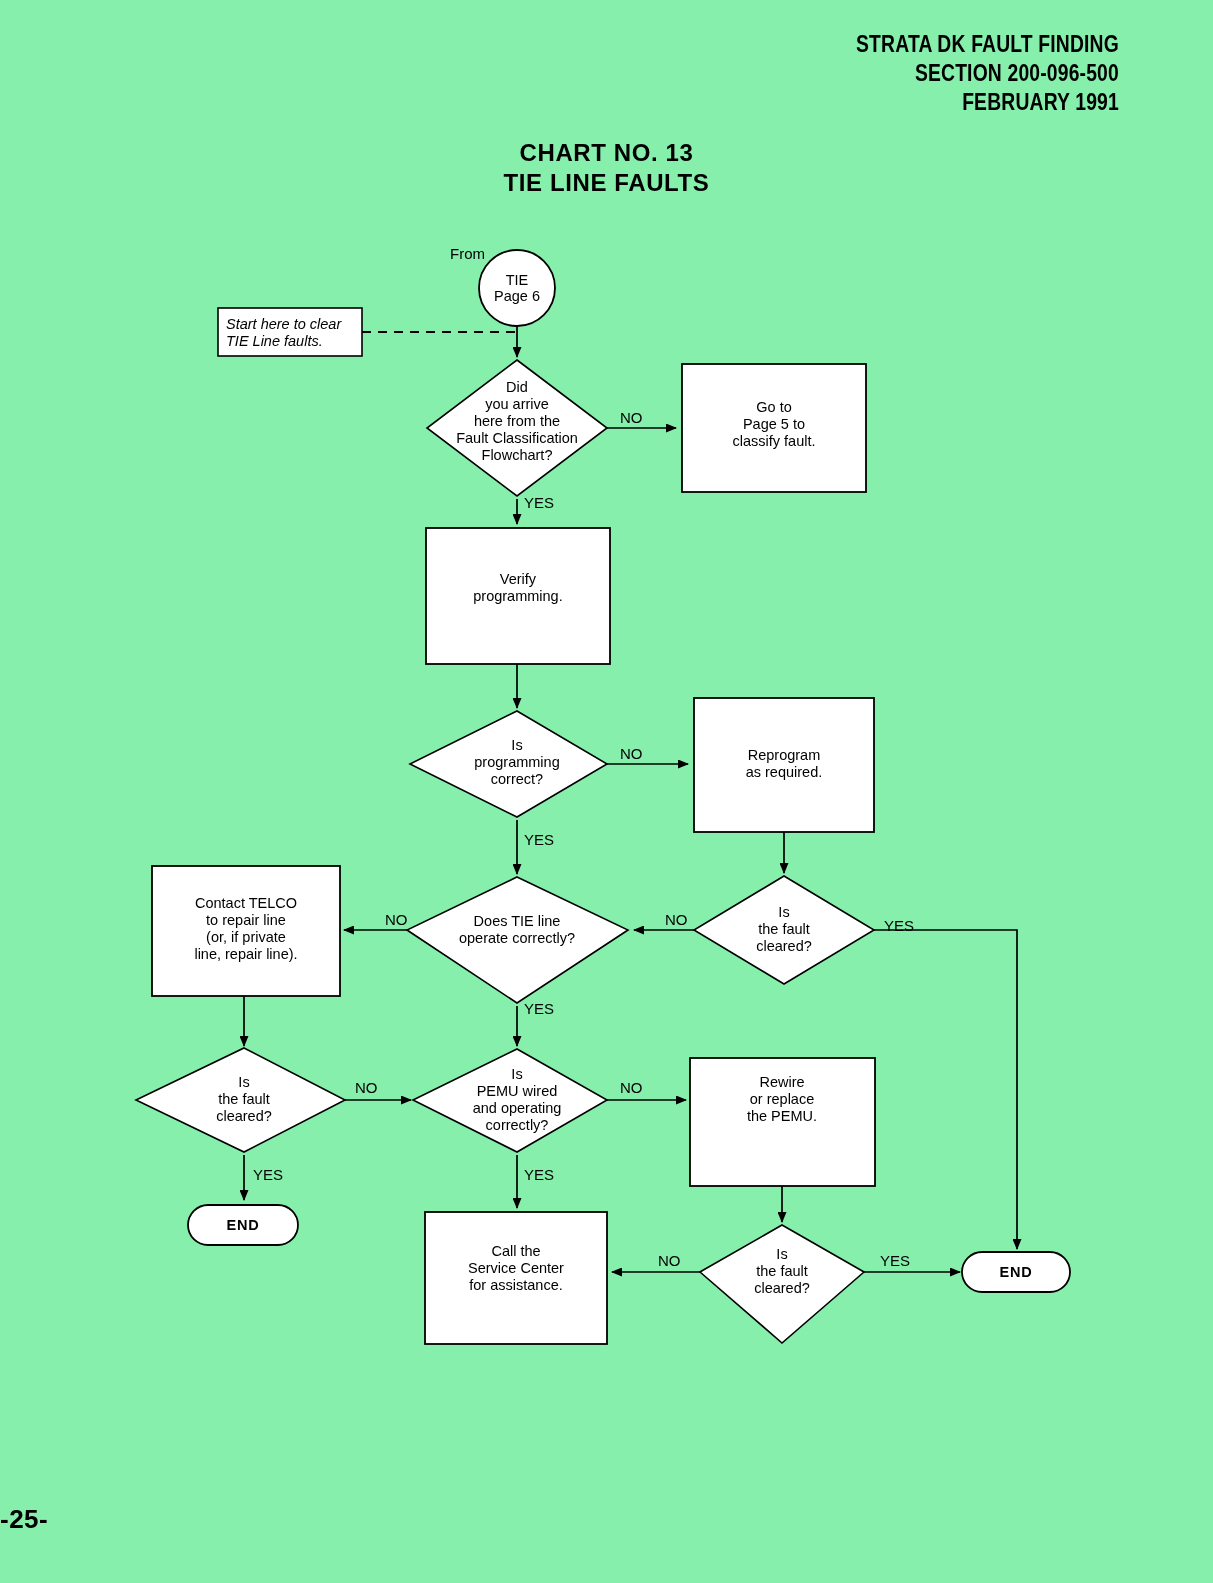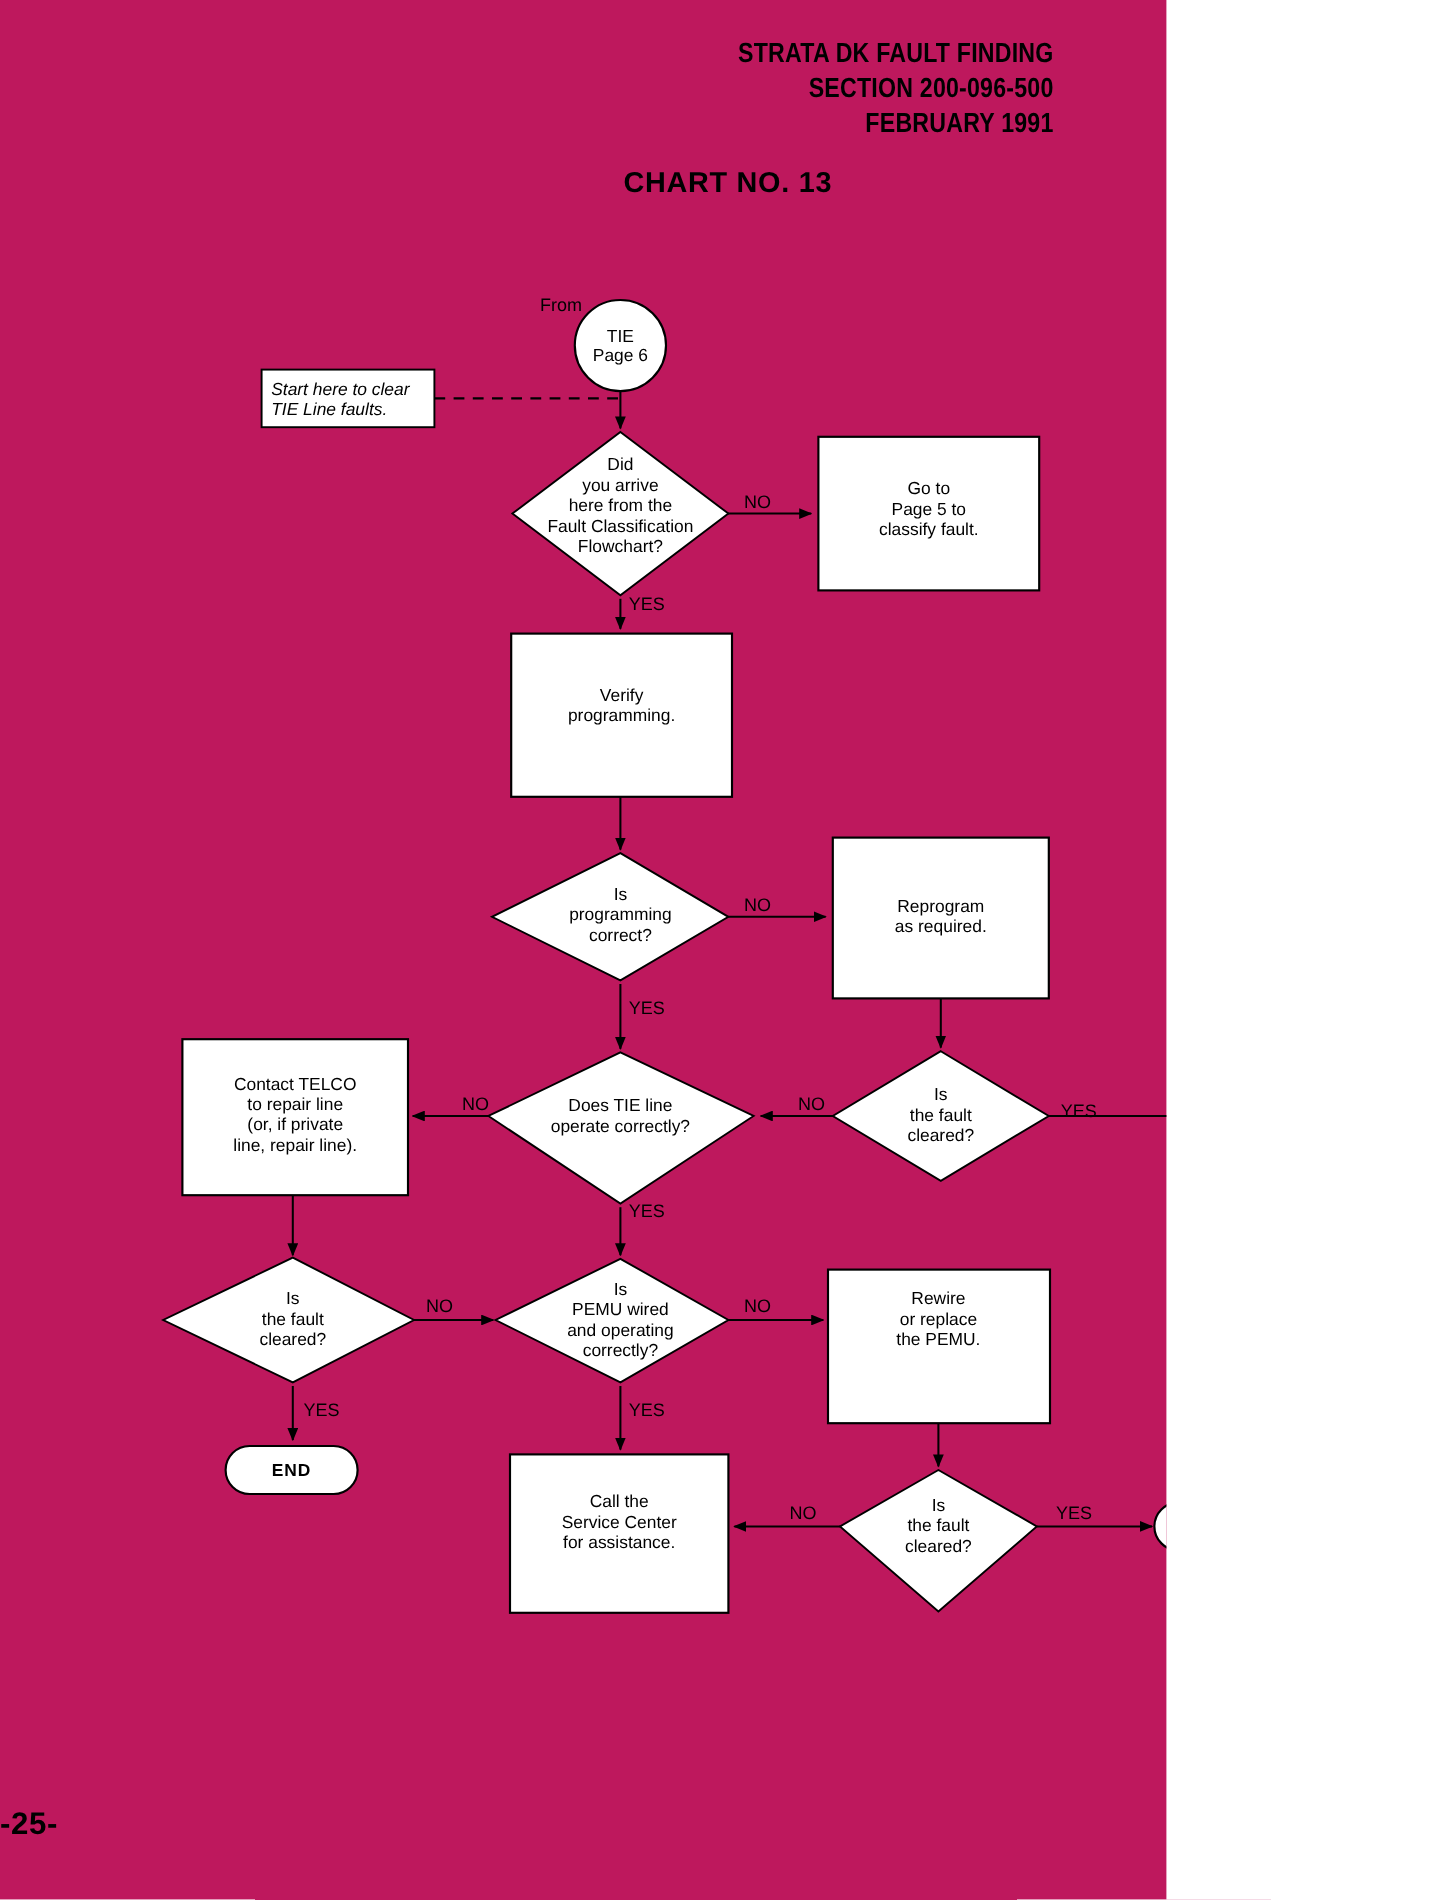--- a/index.html
+++ b/index.html
@@ -6,23 +6,23 @@
     margin: 0;
     padding: 0;
     background: #ffffff;
   }
   body {
     font-family: "Liberation Sans", sans-serif;
     color: #000000;
   }
   #page {
     position: relative;
-    width: 972px;
+    width: 1213px;
     height: 1583px;
-    background: #be185d;
+    background: #86efac;
     overflow: hidden;
   }
   
   .doc-header {
     position: absolute;
     top: 30px;
     right: 94px;
     text-align: right;
     font-family: "Liberation Sans", sans-serif;
     font-weight: bold;
@@ -122,20 +122,21 @@
 <div id="page">
 
   <div class="doc-header">
     <div>STRATA DK FAULT FINDING</div>
     <div>SECTION 200-096-500</div>
     <div>FEBRUARY 1991</div>
   </div>
 
   <div class="chart-title">
     <div>CHART NO. 13</div>
+    <div>TIE LINE FAULTS</div>
   </div>
 
   <svg id="flow" viewBox="0 0 1213 1583">
     <defs>
       <marker id="ah" markerWidth="11" markerHeight="9" refX="10" refY="4.5" orient="auto" markerUnits="userSpaceOnUse">
         <path d="M0,0 L11,4.5 L0,9 z" fill="#000000"></path>
       </marker>
     </defs>
 
     <g>

